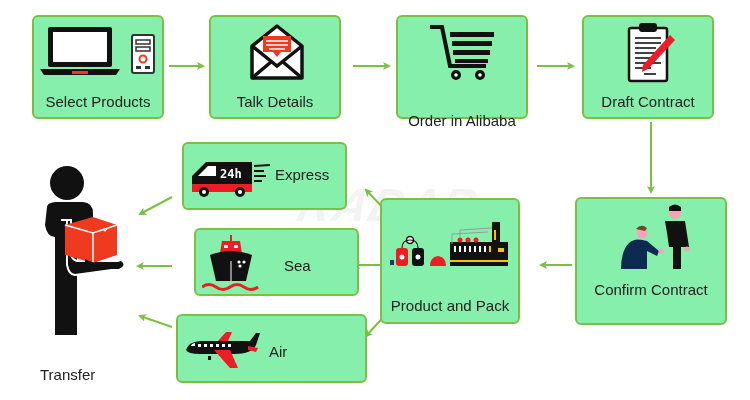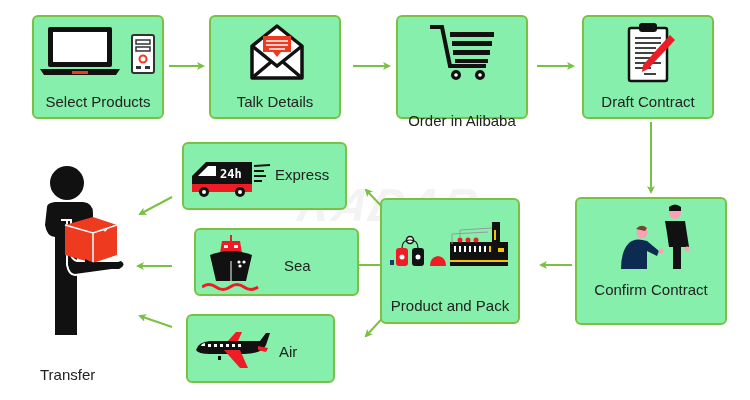--- a/index.html
+++ b/index.html
@@ -181,21 +181,21 @@
     <path d="M8,22 Q29,14 50,22 L44,48 L14,48 Z" fill="#111"></path>
     <circle cx="37" cy="29" r="1.6" fill="#fff"></circle>
       <circle cx="42" cy="29" r="1.6" fill="#fff"></circle>
       <circle cx="38" cy="33" r="1.6" fill="#fff"></circle>
     <line x1="29" y1="28" x2="29" y2="48" stroke="#fff" stroke-width="1"></line>
     <path d="M0,54 Q7,49 14,54 T28,54 T42,54 T56,54" fill="none" stroke="#ee1c24" stroke-width="3"></path>
   </svg>
   <div class="side-label" style="left:88px;top:27px;">Sea</div>
 </div>
 
-<div class="box" style="left:186px;top:314px;width:149px;height:69px;padding-left:20px;">
+<div class="box" style="left:176px;top:314px;width:191px;height:69px;padding-left:20px;">
   <svg class="icon" style="left:6px;top:16px;" width="76" height="40" viewBox="0 0 76 40">
     <path d="M2,18 Q4,10 16,9 L66,9 L72,1 L76,1 L72,13 Q68,22 50,22 L16,22 Q4,22 2,18 Z" fill="#111"></path>
     <g fill="#fff">
         <rect x="14" y="12" width="3" height="3"></rect>
         <rect x="20" y="12" width="3" height="3"></rect>
         <rect x="26" y="12" width="3" height="3"></rect>
         <rect x="32" y="12" width="3" height="3"></rect>
         <rect x="38" y="12" width="3" height="3"></rect>
         <rect x="44" y="12" width="3" height="3"></rect>
       </g>

